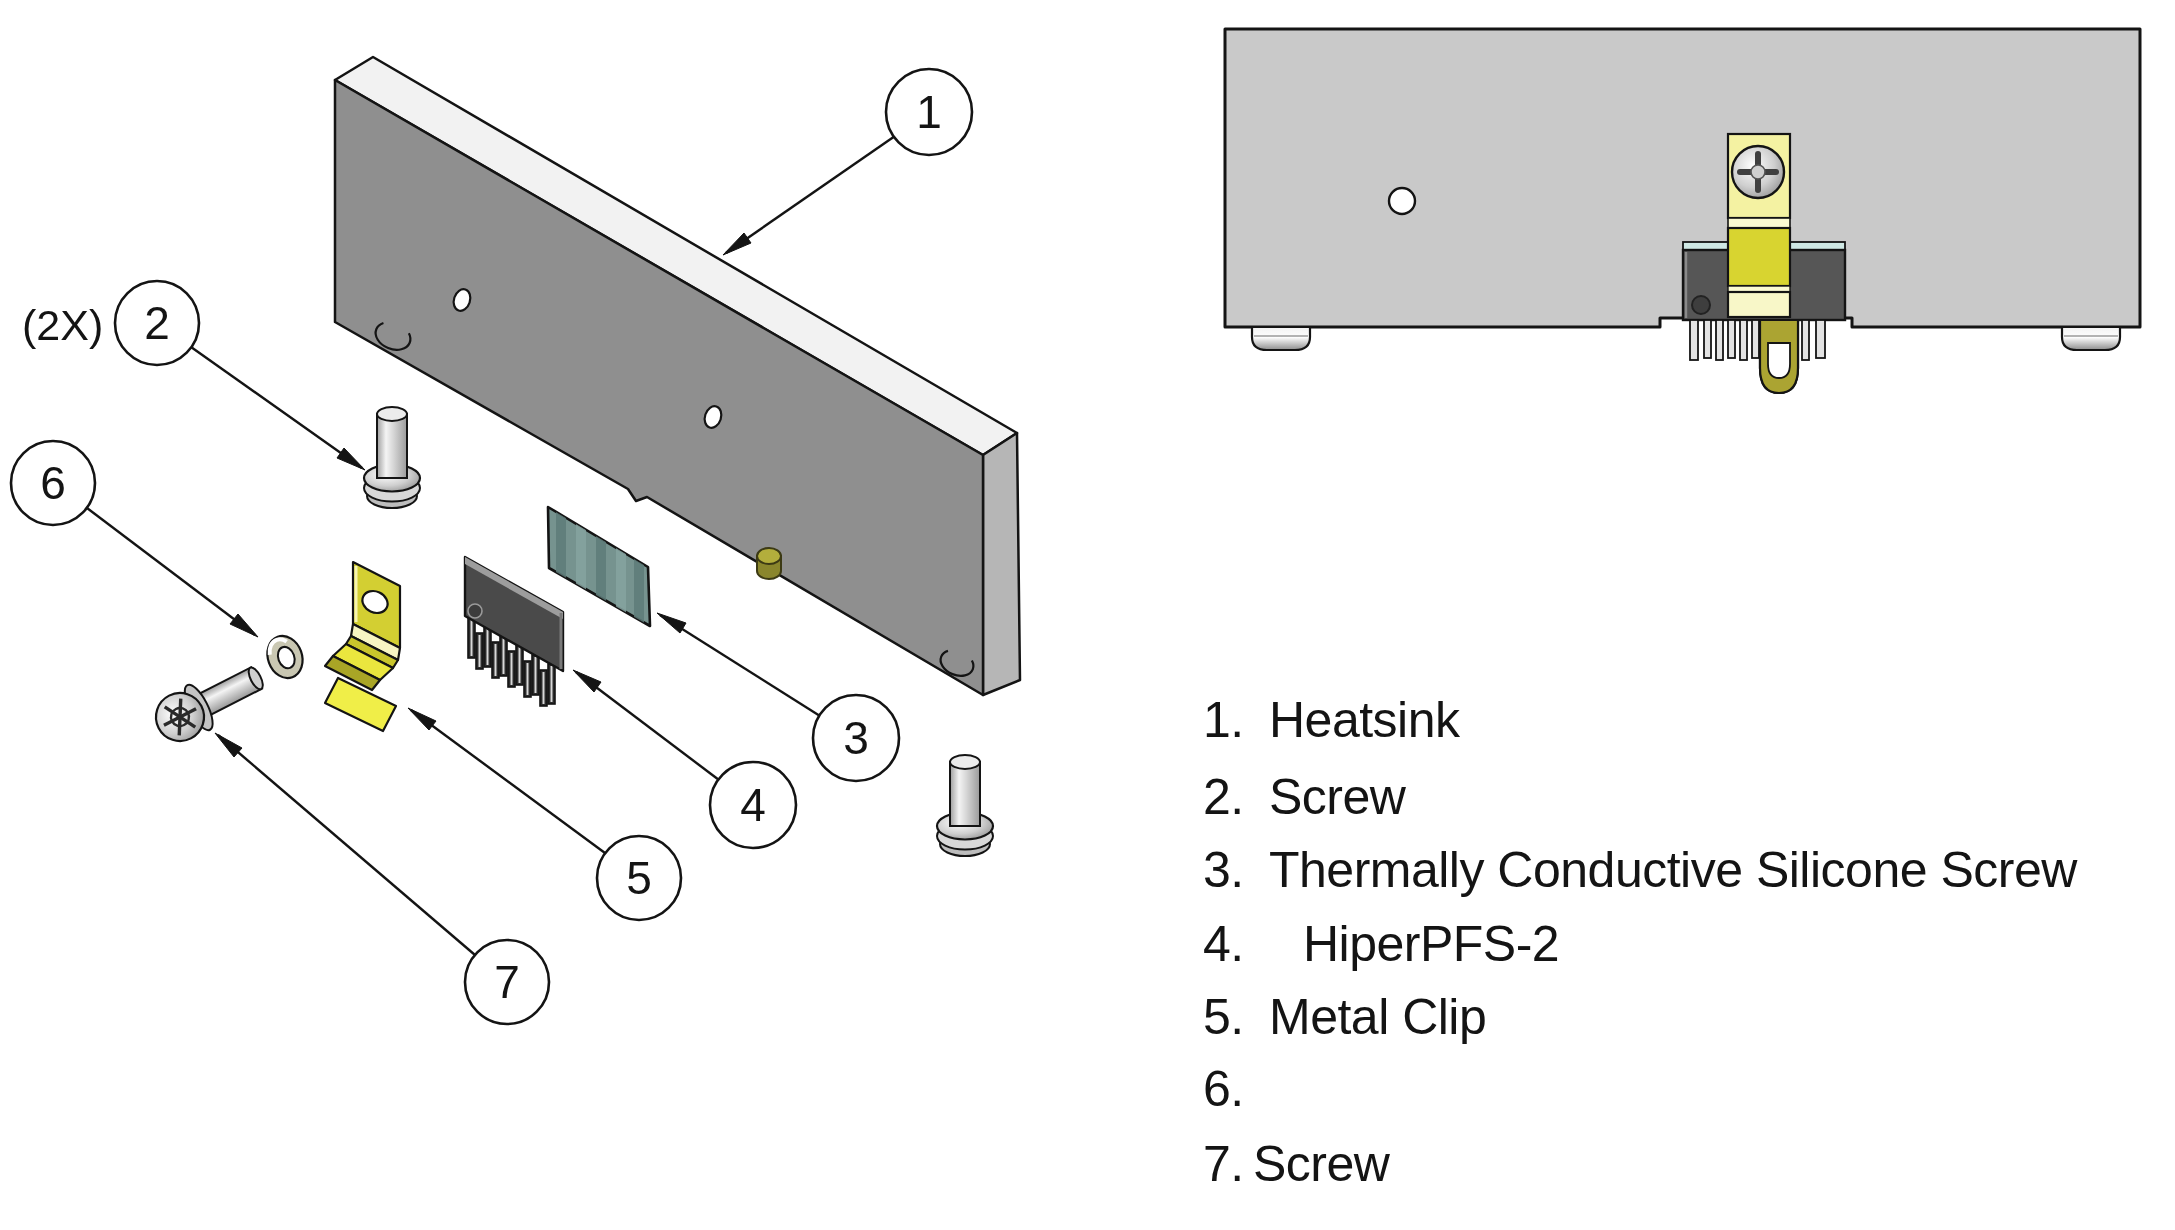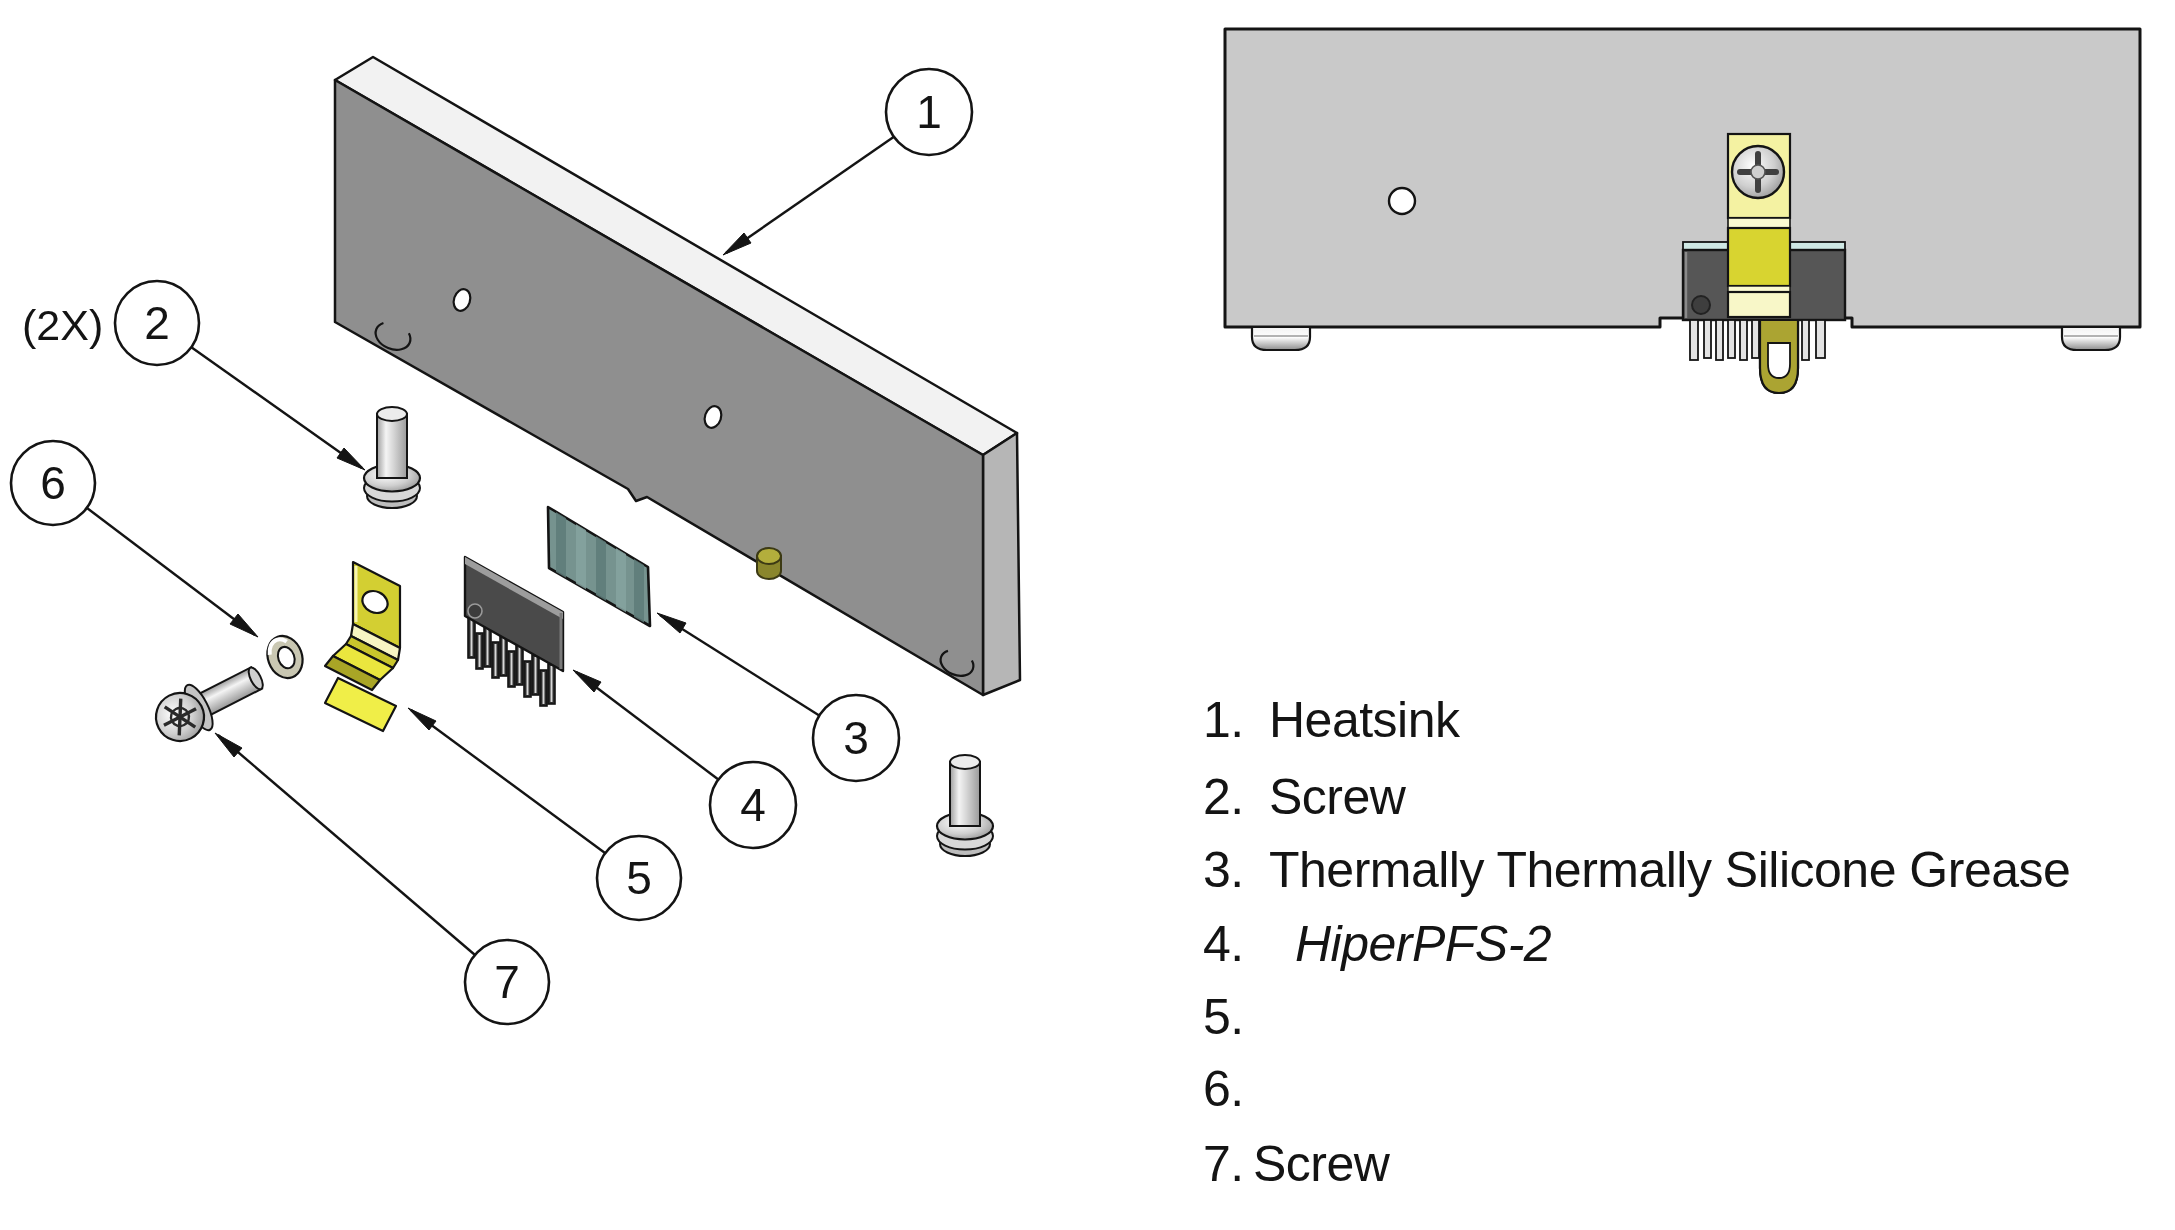--- a/index.html
+++ b/index.html
@@ -29,21 +29,21 @@
     white-space:nowrap;
   }
   .pl-num{display:inline-block;width:66px;flex:0 0 auto;}
   .pl-item.row-0{top:692px;}
   .pl-item.row-1{top:769px;}
   .pl-item.row-2{top:842px;}
   .pl-item.row-3{top:916px;}
   .pl-item.row-4{top:989px;}
   .pl-item.row-5{top:1061px;}
   .pl-item.row-6{top:1136px;}
-  .pl-item.row-3 .pl-name{margin-left:26px;font-style:italic;}
+  .pl-item.row-3 .pl-name{margin-left:34px;}
   .pl-item.row-6 .pl-num{width:50px;}
 </style>
 </head>
 <body>
 
 <div class="canvas">
 
 <svg width="2175" height="1230" viewBox="0 0 2175 1230">
   <defs>
     <linearGradient id="shaftGrad" x1="0" y1="0" x2="1" y2="0">
@@ -290,28 +290,29 @@
   <div class="pl-item row-0">
     <span class="pl-num">1.</span>
     <span class="pl-name">Heatsink</span>
   </div>
   <div class="pl-item row-1">
     <span class="pl-num">2.</span>
     <span class="pl-name">Screw</span>
   </div>
   <div class="pl-item row-2">
     <span class="pl-num">3.</span>
-    <span class="pl-name">Thermally Thermally Silicone Grease</span>
+    <span class="pl-name">Thermally Conductive Silicone Screw</span>
   </div>
   <div class="pl-item row-3">
     <span class="pl-num">4.</span>
     <span class="pl-name">HiperPFS-2</span>
   </div>
   <div class="pl-item row-4">
     <span class="pl-num">5.</span>
+    <span class="pl-name">Metal Clip</span>
   </div>
   <div class="pl-item row-5">
     <span class="pl-num">6.</span>
   </div>
   <div class="pl-item row-6">
     <span class="pl-num">7.</span>
     <span class="pl-name">Screw</span>
   </div>
 </div>
 

